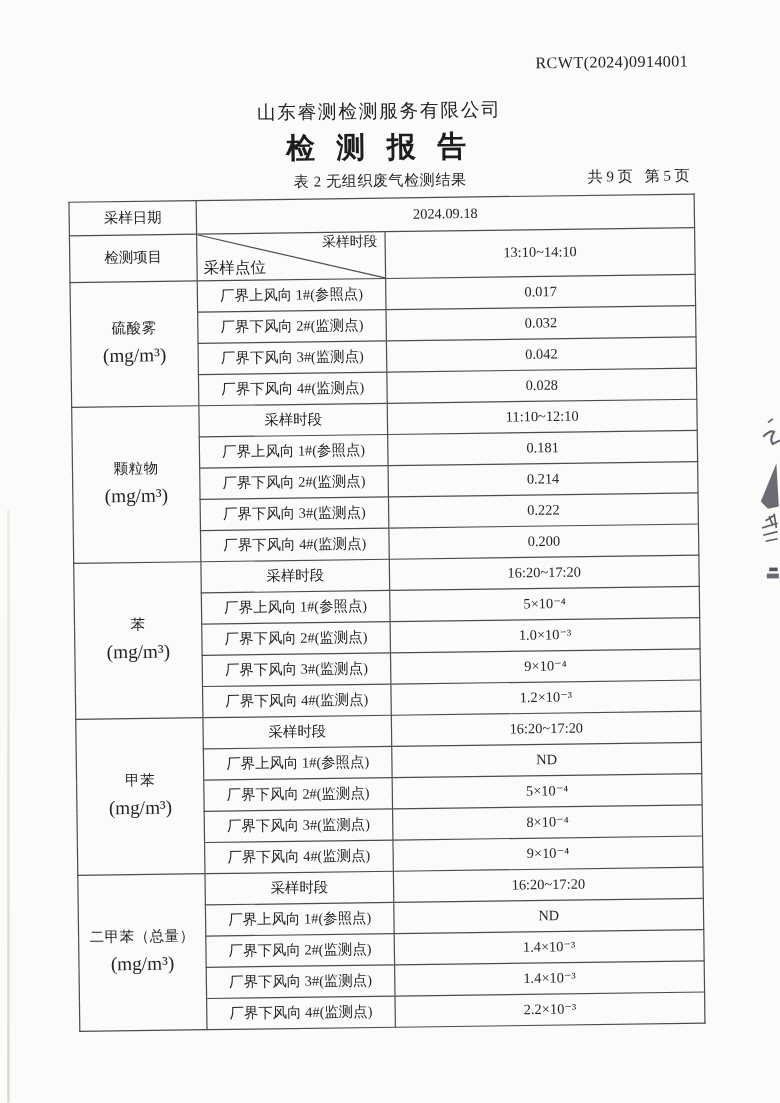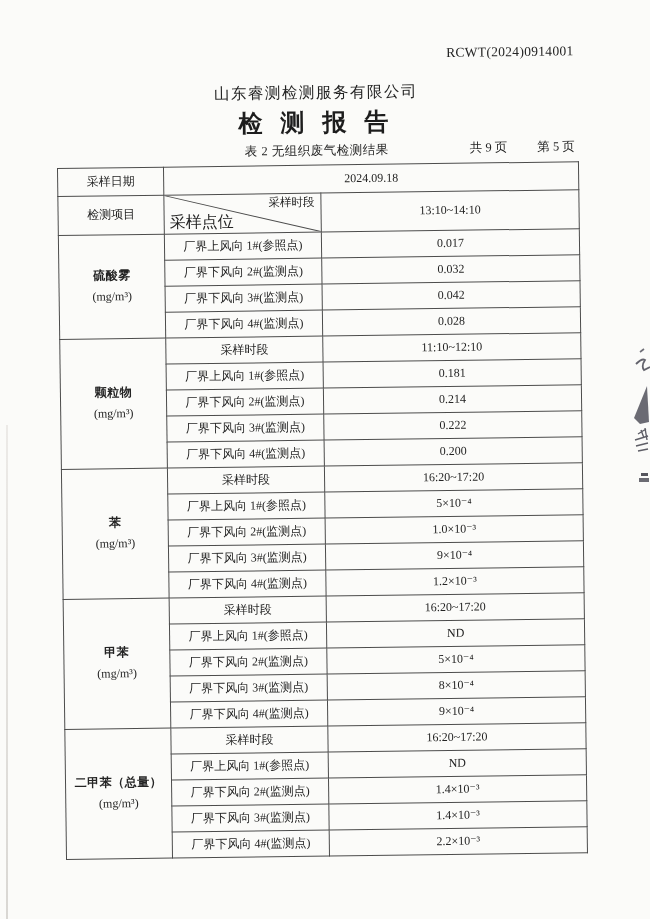--- a/index.html
+++ b/index.html
@@ -12,43 +12,43 @@
   .sheet{position:absolute;inset:0;transform:rotate(-0.75deg);transform-origin:60px 170px;}
   .report-no{position:absolute;top:50px;left:430px;width:145px;text-align:right;
     font-size:13.5px;letter-spacing:.3px;}
   .company{position:absolute;top:86px;left:57px;width:520px;text-align:center;
     font-size:15.5px;letter-spacing:1.5px;}
   .title{position:absolute;top:110px;left:57px;width:520px;text-align:center;
     font-size:24px;font-weight:bold;letter-spacing:6px;color:#1d1d1d;}
   .caption-row{position:absolute;top:146px;left:57px;width:520px;height:18px;font-size:12.5px;}
   .caption{position:absolute;left:0;width:100%;text-align:center;letter-spacing:.5px;}
   .page-info{position:absolute;right:2px;top:-1px;font-size:12.5px;white-space:nowrap;}
-  .page-info span{margin-left:30px;text-align:center;}
+  .page-info span{margin-left:10px;text-align:center;}
 
   table.report{
     position:absolute;top:168px;left:57px;width:521px;
     border-collapse:collapse;table-layout:fixed;
   }
   table.report td{
     border:1px solid #4c4c4c;font-size:12px;text-align:center;
     padding:0 2px;vertical-align:middle;line-height:1.15;
   }
   col.c1{width:106px;} col.c2{width:157px;} col.c3{width:258px;}
   tr.r-date td{height:27px;}
   tr.r-head td{height:38px;}
   tr.r-data td{height:25px;}
 
   td.diag{position:relative;padding:0;}
   td.diag svg{position:absolute;left:0;top:0;width:100%;height:100%;}
   .diag-top{position:absolute;top:2px;right:6px;font-size:11.5px;}
-  .diag-bottom{position:absolute;bottom:2px;left:5px;font-size:16px;}
+  .diag-bottom{position:absolute;bottom:2px;left:5px;font-size:13px;}
 
   .sec-cell{display:flex;flex-direction:column;align-items:center;justify-content:center;gap:7px;}
-  .sec-name{letter-spacing:.5px;font-weight:bold;}
-  .sec-unit{font-size:12px;}
+  .sec-name{letter-spacing:.5px;}
+  .sec-unit{font-size:16px;}
 
   .edge-shadow{position:absolute;left:6px;top:425px;width:2px;height:494px;
     background:linear-gradient(to bottom,#eceae7,#d9d7d3);}
   .ink-marks{position:absolute;left:616px;top:330px;width:34px;height:162px;}
 </style>
 </head>
 <body>
 
 <div class="edge-shadow"></div>
 

